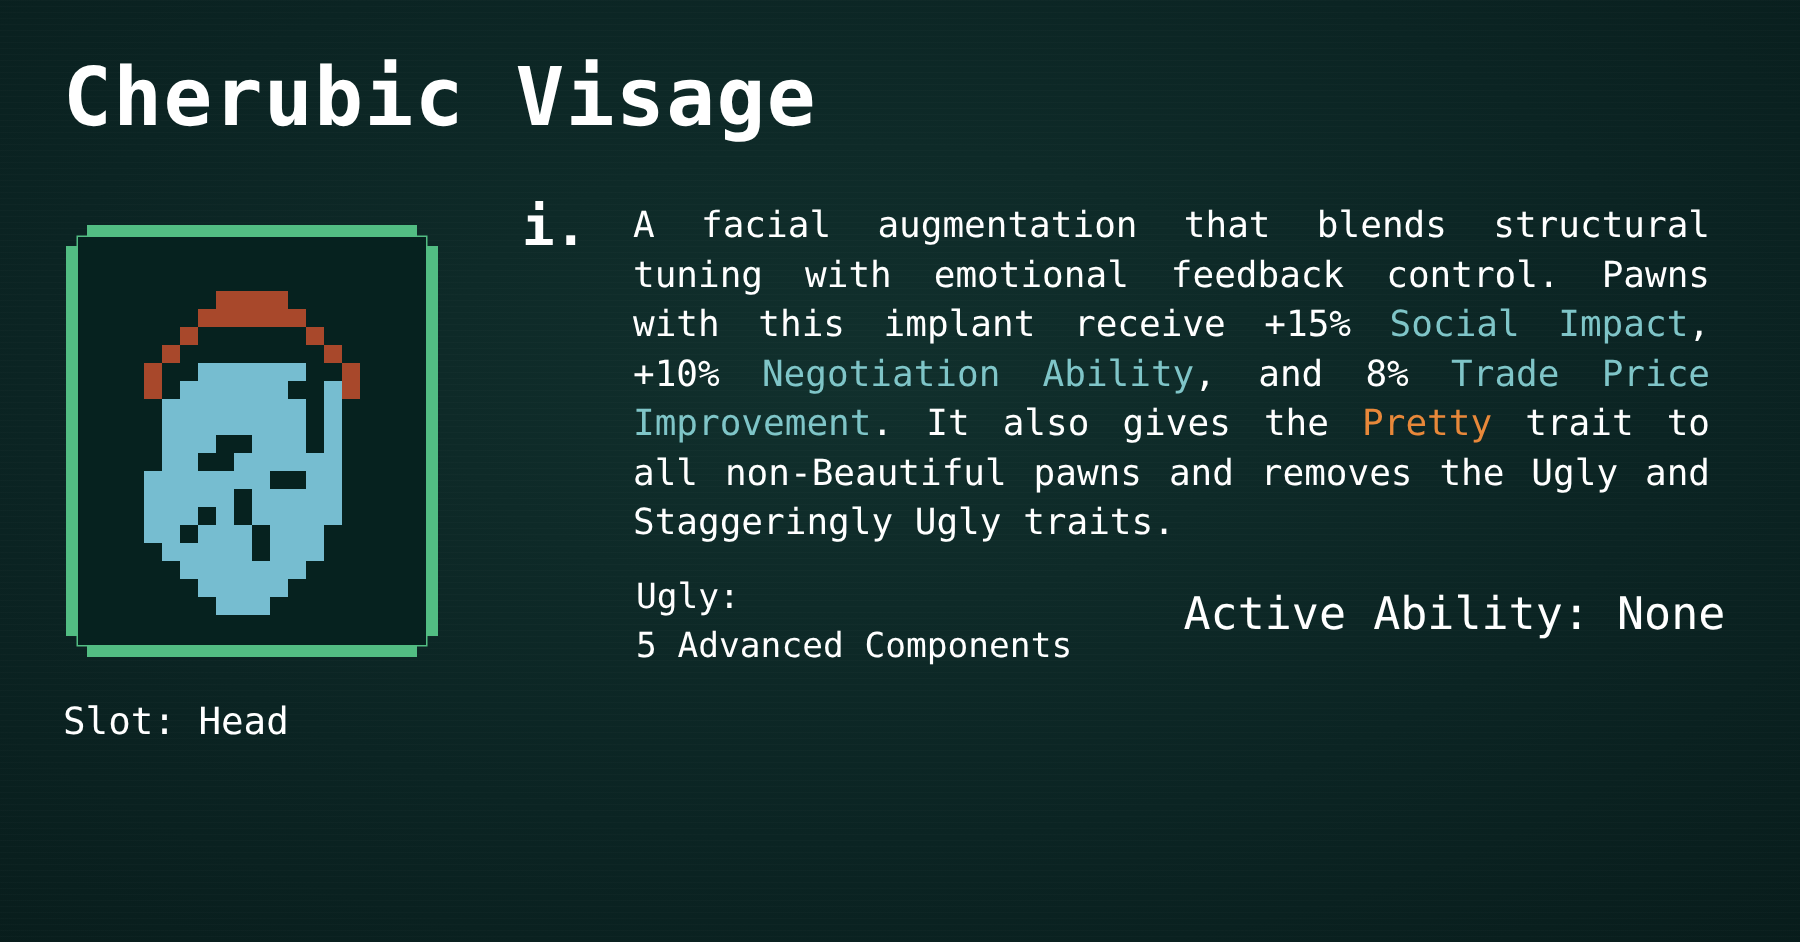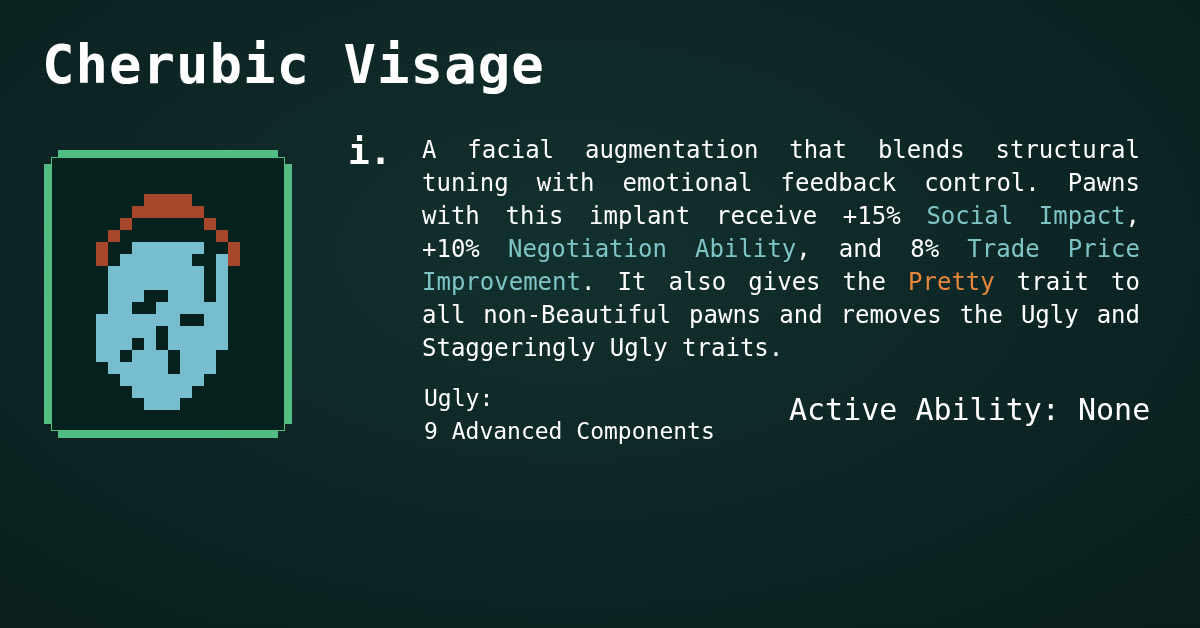--- a/index.html
+++ b/index.html
@@ -277,25 +277,26 @@
             <rect x="156" y="48" width="12" height="12"></rect>
             <rect x="36" y="60" width="12" height="12"></rect>
             <rect x="168" y="60" width="12" height="12"></rect>
             <rect x="36" y="72" width="12" height="12"></rect>
             <rect x="168" y="72" width="12" height="12"></rect>
           </g>
         </svg>
     </div>
   </div>
 
+  <div id="slot-label">Slot: Head</div>
 
   <div id="info-marker">i.</div>
 
   <div id="description"><span>A facial augmentation that blends structural tuning with emotional feedback control. Pawns with this implant receive +15% </span><span class="stat">Social Impact</span><span>, +10% </span><span class="stat">Negotiation Ability</span><span>, and 8% </span><span class="stat">Trade Price Improvement</span><span>. It also gives the </span><span class="trait">Pretty</span><span> trait to all non-Beautiful pawns and removes the Ugly and Staggeringly Ugly traits.</span></div>
 
   <div id="cost-block">
     <span class="cost-row">Ugly:</span>
-    <span class="cost-row">9 Advanced Components</span>
+    <span class="cost-row">5 Advanced Components</span>
   </div>
 
   <div id="active-ability">Active Ability: None</div>
 
 </div>
 
 </body></html>

